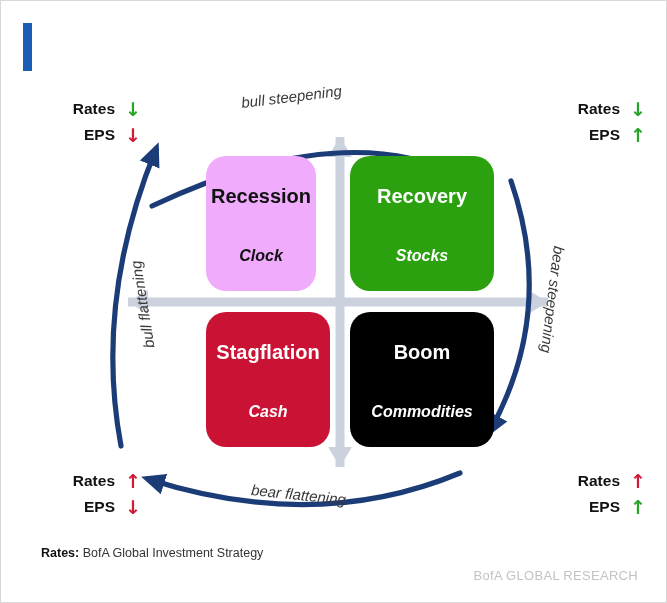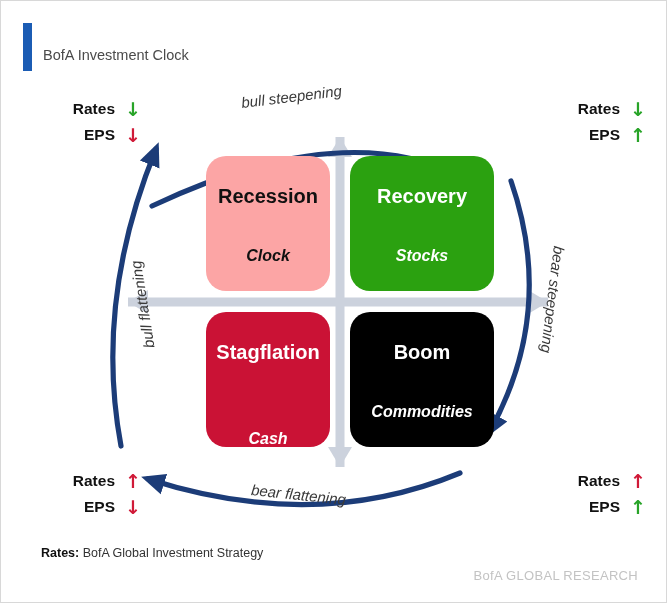--- a/index.html
+++ b/index.html
@@ -66,26 +66,26 @@
     box-sizing:border-box;
   }
   .quad .qname{
     font-size:20px;font-weight:bold;line-height:1;
     margin-top:30px;white-space:nowrap;
   }
   .quad .qasset{
     font-size:16px;font-style:italic;font-weight:bold;line-height:1;
     margin-top:42px;white-space:nowrap;
   }
-  #quad-recession{left:120px;top:75px;width:124px;height:135px;background:#fca5a5;}
+  #quad-recession{left:120px;top:75px;width:110px;height:135px;background:#f0abfc;}
   #quad-recession .qname{color:#111;}
   #quad-recession .qasset{color:#111;}
   #quad-recovery{left:264px;top:75px;width:144px;height:135px;background:#2ba110;}
   #quad-recovery .qname,#quad-recovery .qasset{color:#fff;}
-  #quad-stagflation{left:120px;top:231px;width:124px;height:135px;background:#ca1235;justify-content:space-between;}
+  #quad-stagflation{left:120px;top:231px;width:124px;height:135px;background:#ca1235;}
   #quad-stagflation .qname,#quad-stagflation .qasset{color:#fff;}
   #quad-boom{left:264px;top:231px;width:144px;height:135px;background:#000000;}
   #quad-boom .qname,#quad-boom .qasset{color:#fff;}
 
   
   .arc-label{
     position:absolute;
     font-size:15px;color:#3a3a3a;
     font-style:italic;
     white-space:nowrap;
@@ -120,21 +120,20 @@
     white-space:nowrap;
   }
 </style>
 </head>
 <body>
 
 <div class="frame">
 
   <div class="header">
     <div class="accent-bar"></div>
-    <div class="subtitle">BofA Investment Clock</div>
   </div>
 
   <div class="corner left" id="corner-tl">
     <div class="row">
       <span class="lbl">Rates</span>
       <span class="arrow dn-green">↓</span>
     </div>
     <div class="row">
       <span class="lbl">EPS</span>
       <span class="arrow dn-red">↓</span>

